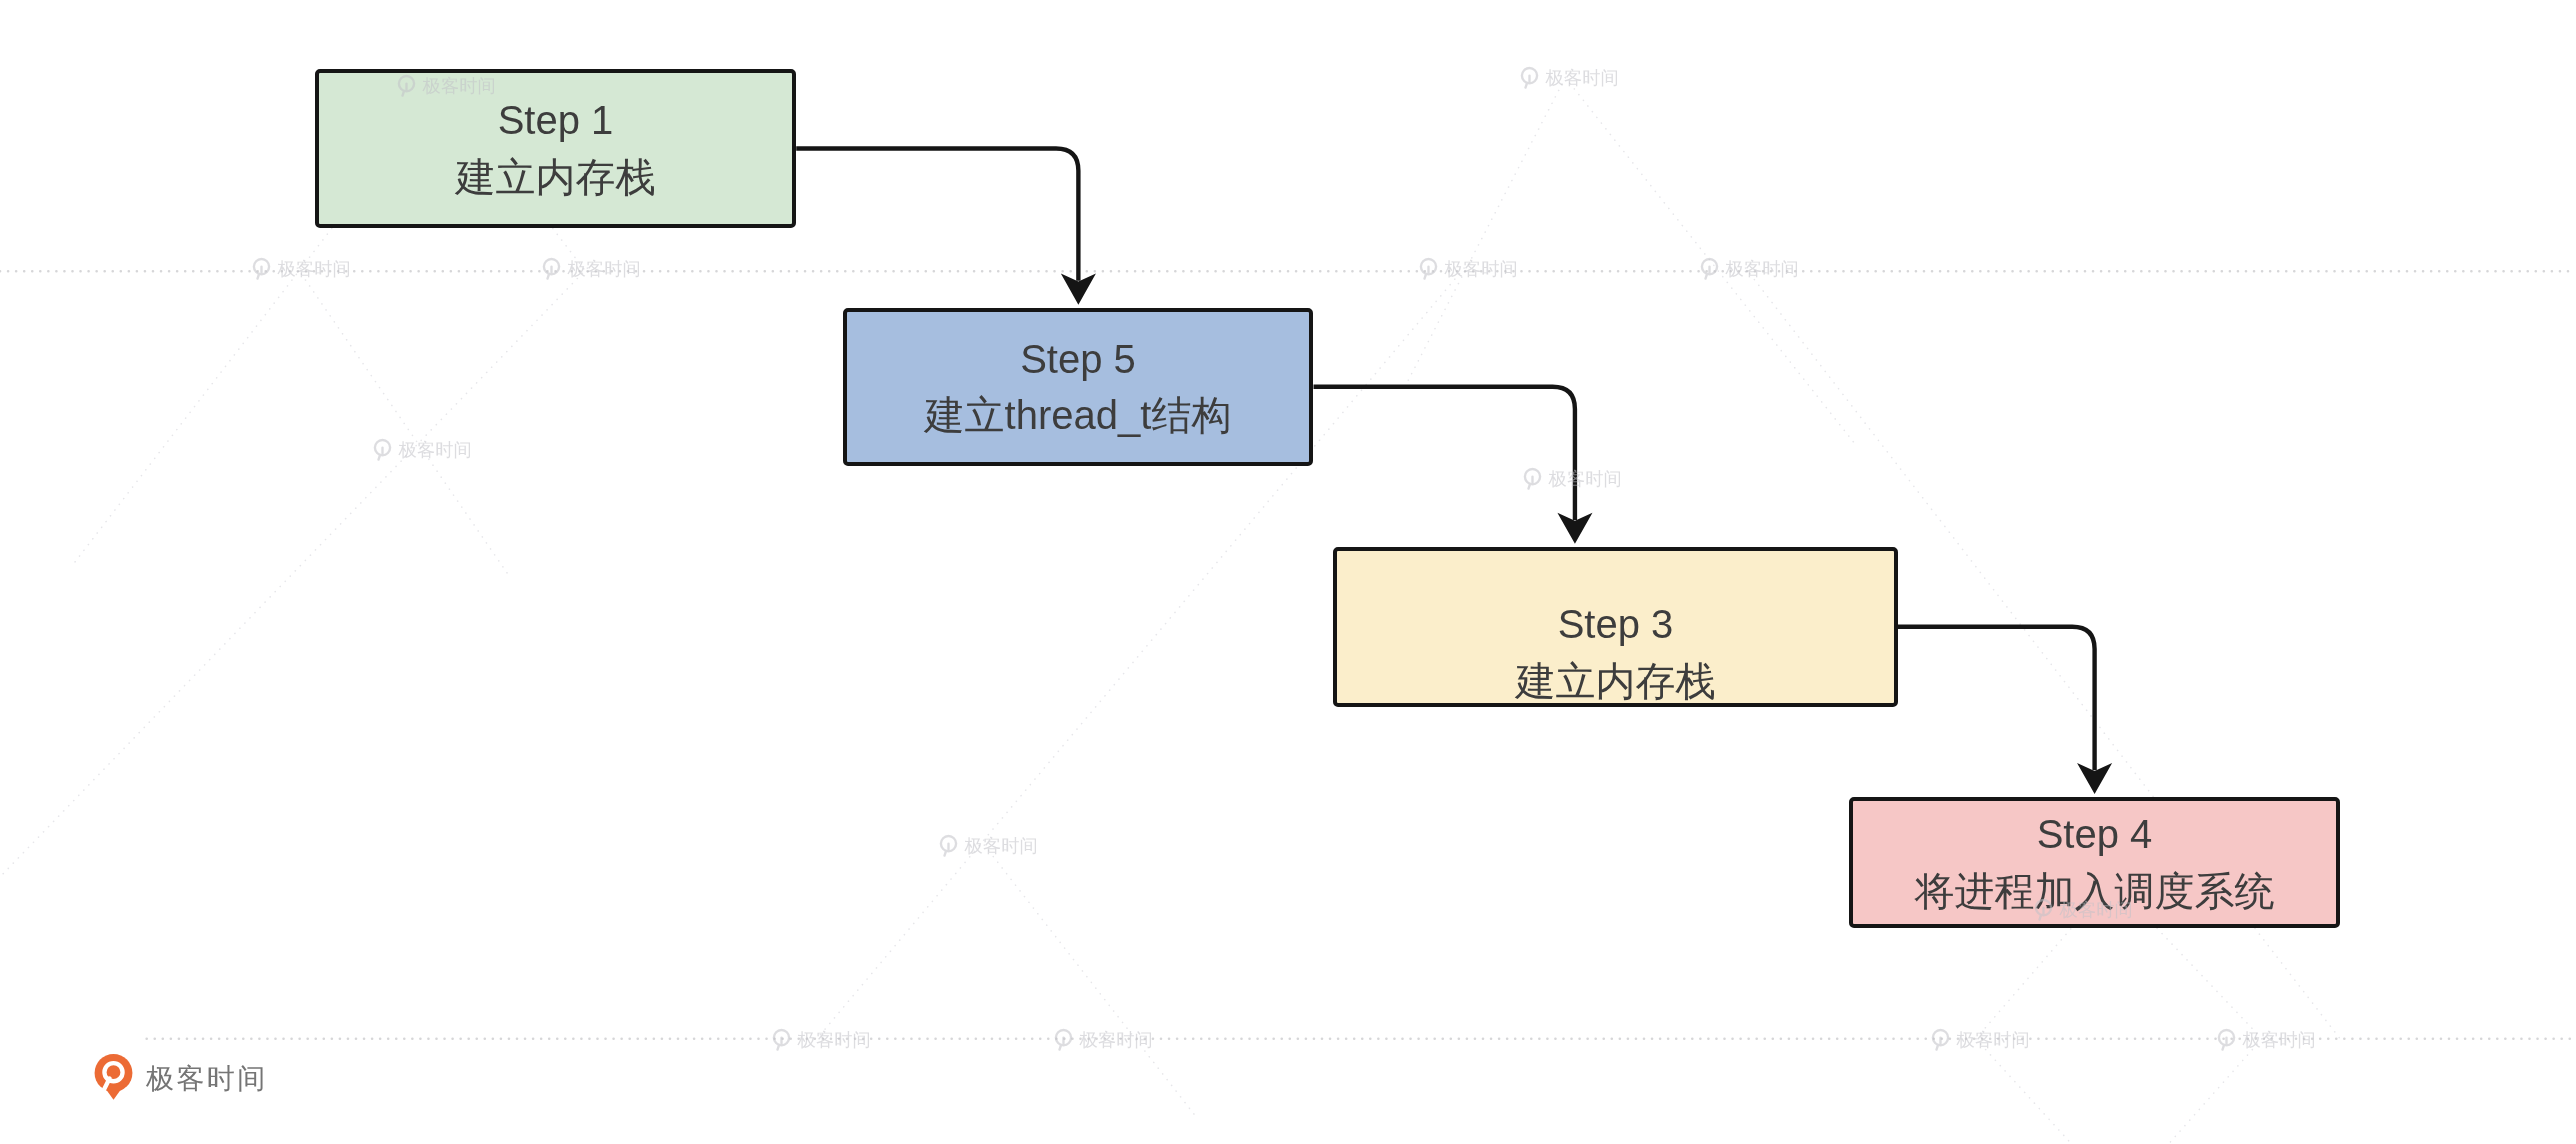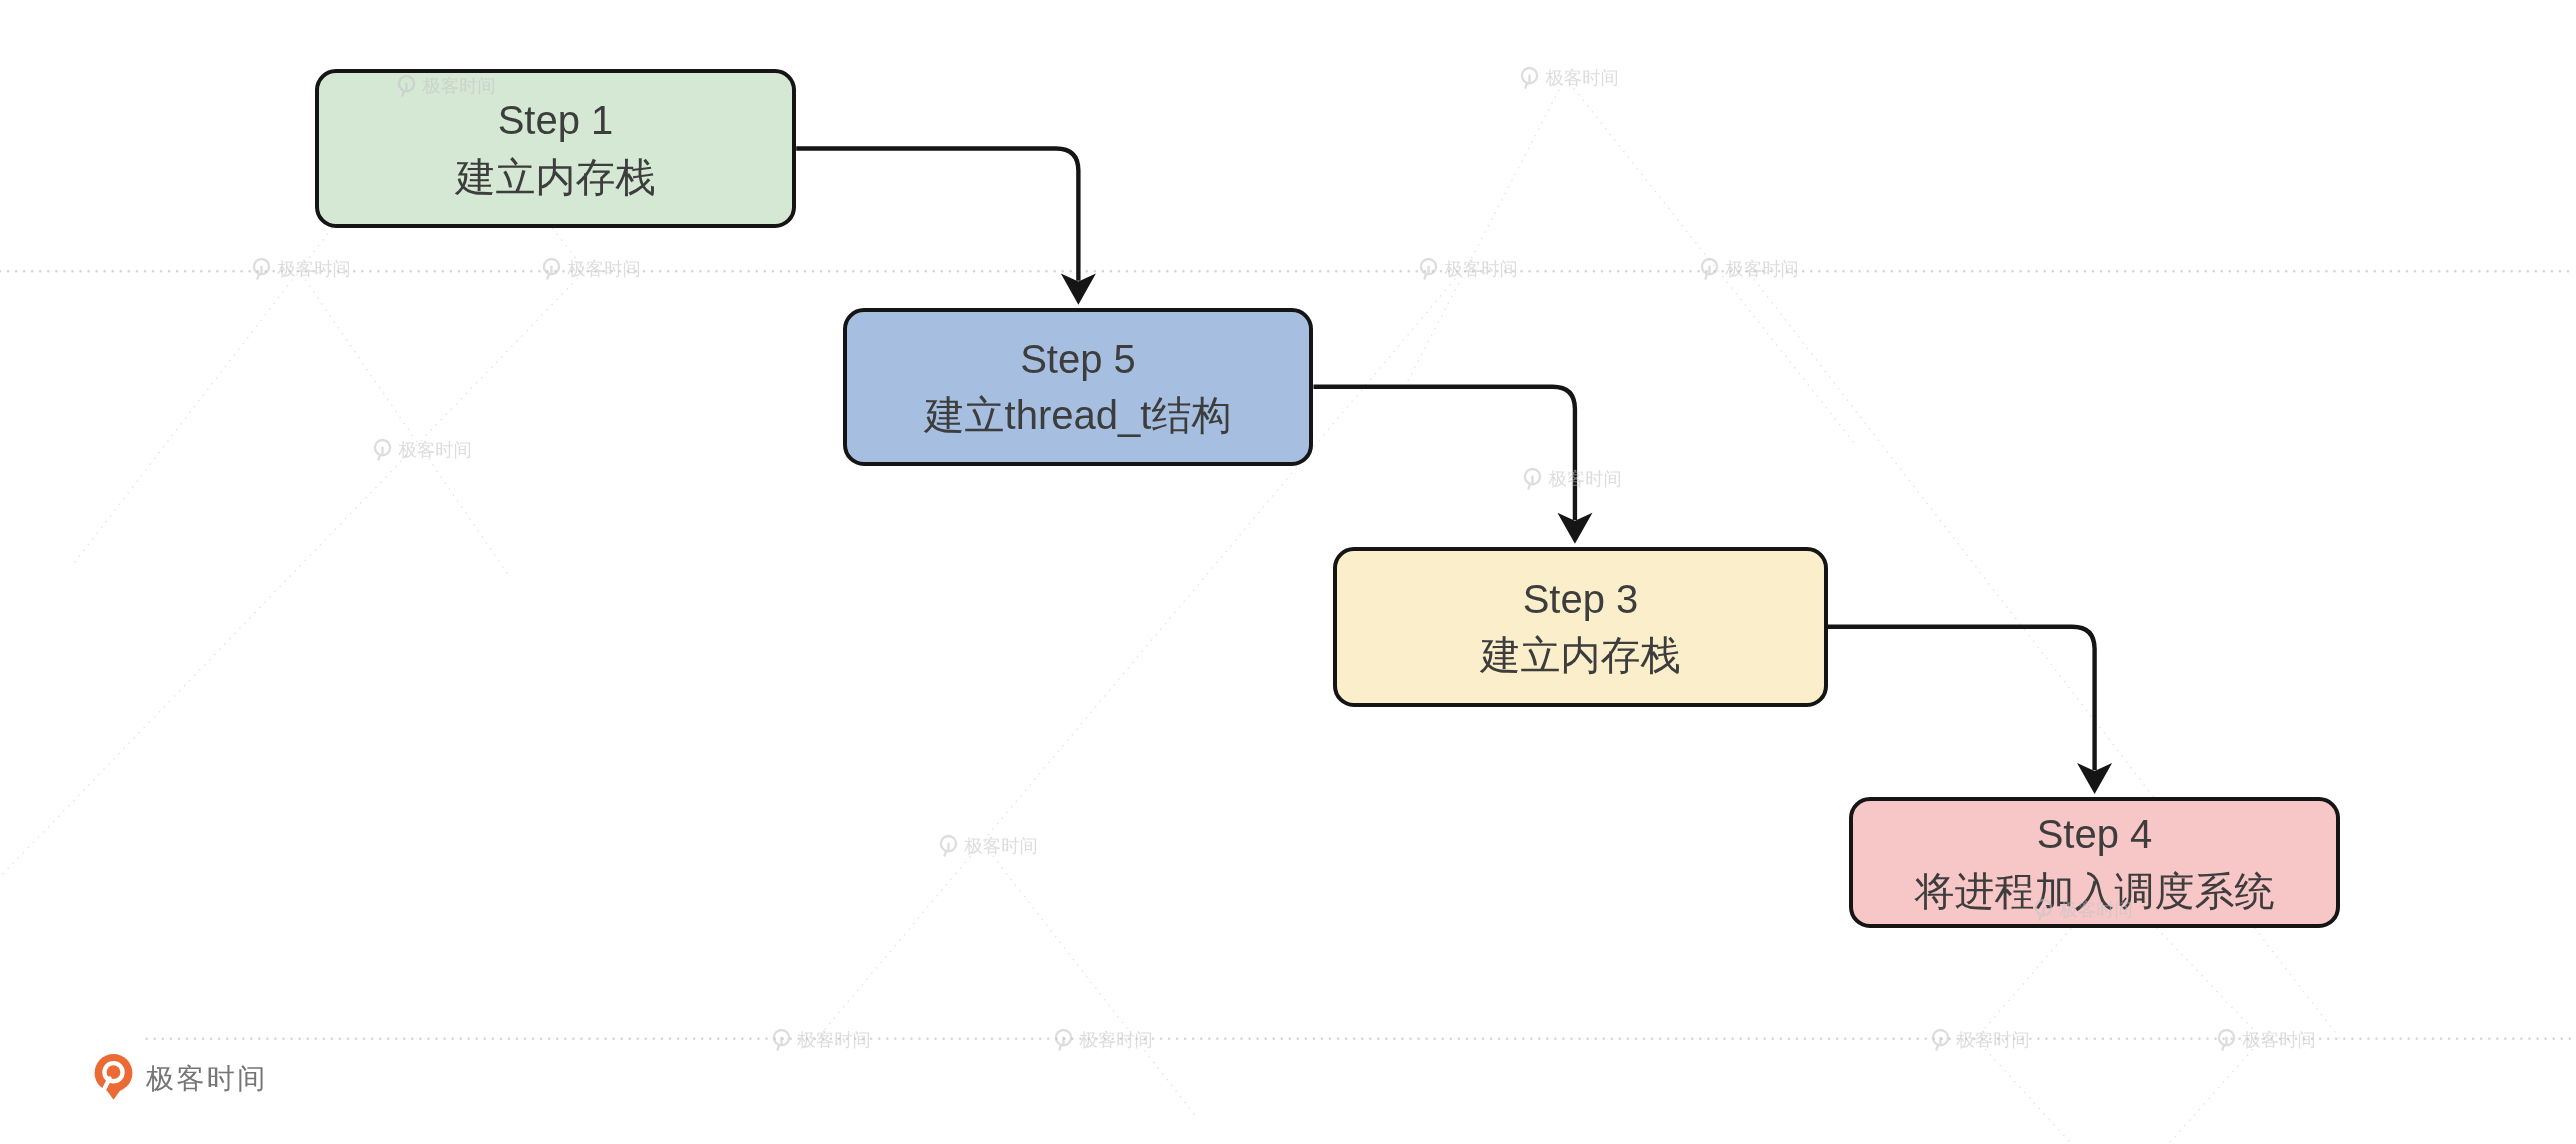--- a/index.html
+++ b/index.html
@@ -13,21 +13,21 @@
   }
   #connector-layer {
     position: absolute;
     left: 0; top: 0;
     width: 2576px; height: 1145px;
   }
   .node {
     position: absolute;
     box-sizing: border-box;
     border: 4px solid #151515;
-    border-radius: 21px;
+    border-radius: 5px;
     display: flex;
     flex-direction: column;
     align-items: center;
     justify-content: center;
     gap: 12.8px;
     color: #3d3d3d;
     font-size: 40px;
     line-height: 1.1;
     text-align: center;
   }
@@ -102,21 +102,21 @@
   <div class="node" style="left: 315px; top: 69px; width: 481px; height: 159px; background: rgb(213, 232, 212);">
     <div class="node-line">Step 1</div>
     <div class="node-line">建立内存栈</div>
   </div>
 
   <div class="node" style="left: 843px; top: 308px; width: 470px; height: 158px; background: rgb(166, 190, 223);">
     <div class="node-line">Step 5</div>
     <div class="node-line">建立thread_t结构</div>
   </div>
 
-  <div class="node" style="left: 1333px; top: 547px; width: 495px; height: 160px; background: rgb(251, 238, 203);">
+  <div class="node" style="left: 1333px; top: 547px; width: 565px; height: 160px; background: rgb(251, 238, 203); justify-content: flex-end;">
     <div class="node-line">Step 3</div>
     <div class="node-line">建立内存栈</div>
   </div>
 
   <div class="node" style="left: 1849px; top: 797px; width: 491px; height: 131px; background: rgb(246, 199, 198);">
     <div class="node-line">Step 4</div>
     <div class="node-line">将进程加入调度系统</div>
   </div>
 
   <div id="brand">

